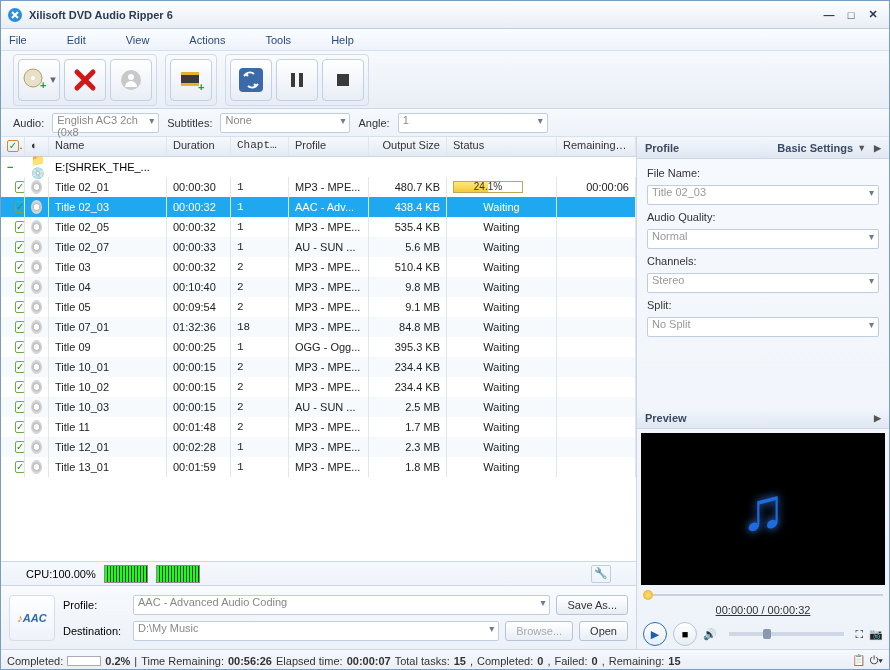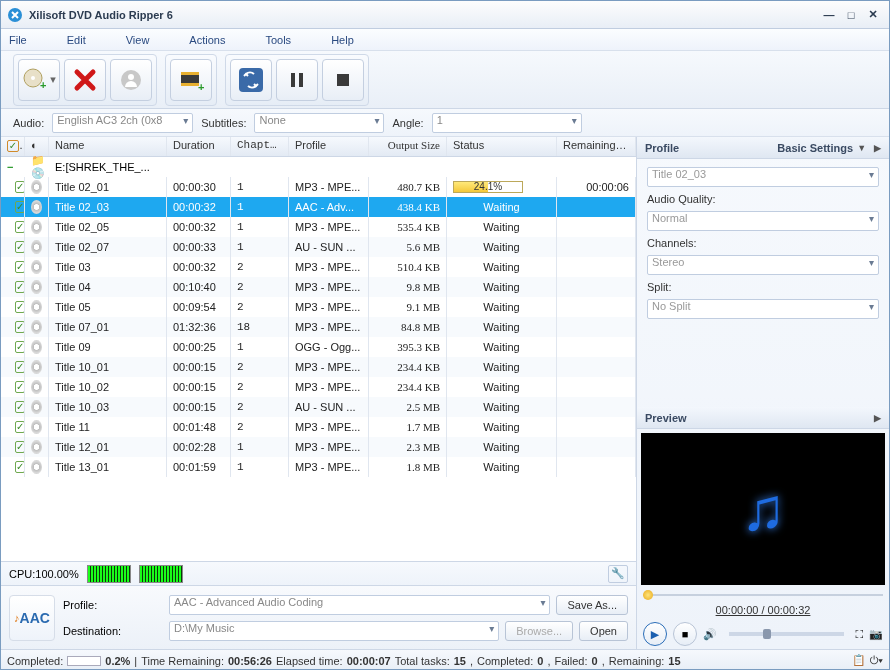--- a/index.html
+++ b/index.html
@@ -9,48 +9,48 @@
 .titlebar .title { font-weight: bold; color: #2b3b50; flex:1;}
 .titlebar .winbtn { width:20px; height:16px; margin-left:2px; display:flex; align-items:center; justify-content:center; color:#2b3b50; font-weight:bold; cursor:pointer;}
 .menubar { height:22px; background:linear-gradient(#fbfdff,#eef3fb); display:flex; align-items:center; padding:0 8px; color:#2a4a80; border-bottom:1px solid #d8e0ec;}
 .menubar span { margin-right:40px; cursor:pointer;}
 .toolbar { height:58px; background:linear-gradient(#f6f9fd,#e9eff7); display:flex; align-items:center; padding:0 12px; gap:8px; border-bottom:1px solid #cdd7e6;}
 .tbtn { width:42px; height:42px; background:linear-gradient(#fff,#e8eef6); border:1px solid #c4cfe0; border-radius:4px; display:flex; align-items:center; justify-content:center; cursor:pointer;}
 .tgroup{display:flex; gap:4px; padding:4px; background:linear-gradient(#f9fbfe,#e6edf6); border:1px solid #cfd9e8; border-radius:4px;}
 .filterbar { height:28px; display:flex; align-items:center; padding:0 12px; gap:8px; background:linear-gradient(#f6f9fd,#eef3fa); border-bottom:1px solid #d8e0ec;}
 .filterbar label{color:#333;}
 .combo { height:20px; border:1px solid #c0cde0; background:#fff; color:#888; padding:0 18px 0 4px; border-radius:2px; position:relative; min-width:100px;}
-.combo.wide{flex:1;margin-left:36px;}
+.combo.wide{flex:1;}
 .combo::after{content:"▾"; position:absolute; right:4px; top:1px; color:#6a7b93; font-size:10px;}
 .content { display:flex; height: calc(670px - 28px - 22px - 58px - 28px - 22px); }
 .leftpane { width: 636px; display:flex; flex-direction:column; border-right:1px solid #cdd7e6;}
 .rightpane { flex:1; display:flex; flex-direction:column; background:linear-gradient(#f6f9fd,#eef3fa);}
 .grid { flex:1; overflow:auto; background:#fff;}
 .ghdr { display:flex; background:linear-gradient(#f6f9fd,#e3eaf4); border-bottom:1px solid #cdd7e6; height:20px; font-size:11px; color:#333;}
 .ghdr div, .grow div.cell { padding:2px 6px; border-right:1px solid #e0e6ef; overflow:hidden; white-space:nowrap; text-overflow:ellipsis;}
 .col-chk{width:24px;}
 .col-st{width:24px;}
 .col-name{width:118px;}
 .col-dur{width:64px; text-align:left;}
 .col-chap{width:58px;font-family:Liberation Mono, monospace;}
 .col-prof{width:80px;}
-.col-size{width:78px; text-align:right;font-family:Liberation Serif, serif;}
+.col-size{width:78px; text-align:right;}
 .col-status{width:110px;}
 .col-rem{flex:1; text-align:right;}
 .grow { display:flex; height:20px; align-items:center; font-size:11px; color:#222;}
 .grow:nth-child(even){background:#f7fafd;}
 .grow.sel{background:#1ea8f0; color:#fff;}
 .grow .cell{display:flex; align-items:center; height:100%;}
 .chk{width:12px;height:12px;border:1px solid #6fa84f;display:inline-flex;align-items:center;justify-content:center;border-radius:2px;}
 .chk::after{content:"✓";color:#3a8b2a;font-size:10px;line-height:10px;}
 .disc{width:14px;height:14px;border-radius:50%;background:radial-gradient(circle,#fff 30%,#bbb 31%,#ddd 70%,#999);}
 .progress{width:70px;height:12px;border:1px solid #bca85a;background:#fff;display:inline-block;position:relative;}
 .progress .bar{position:absolute;left:0;top:0;bottom:0;background:linear-gradient(#ffe97a,#f4c83a);}
 .progress .txt{position:absolute;left:0;right:0;top:-1px;text-align:center;font-size:10px;color:#333;}
-.cpubar{height:24px;display:flex;align-items:center;padding:0 8px;gap:8px;border-top:1px solid #cdd7e6;background:linear-gradient(#f6f9fd,#eef3fa);}
+.cpubar{height:24px;display:flex;align-items:center;padding:0 25px;gap:8px;border-top:1px solid #cdd7e6;background:linear-gradient(#f6f9fd,#eef3fa);}
 .cpu-graph{width:44px;height:18px;background:#0a3a0a;border:1px solid #888;display:inline-block;background-image:repeating-linear-gradient(90deg,#1aff1a 0 2px,#0a3a0a 2px 3px);}
 .wrench{margin-left:auto;width:20px;height:18px;border:1px solid #c0cde0;display:flex;align-items:center;justify-content:center;border-radius:2px;}
 .bottompanel{height:64px;border-top:1px solid #cdd7e6;background:linear-gradient(#f8fafd,#ecf1f8);display:flex;padding:6px 8px;gap:8px;align-items:center;}
 .formaticon{width:46px;height:46px;border:1px solid #d6dde8;border-radius:4px;background:linear-gradient(#fff,#eef3fa);display:flex;align-items:center;justify-content:center;color:#e07b1a;font-weight:bold;}
 .bpfields{flex:1;display:flex;flex-direction:column;gap:6px;}
 .fieldrow{display:flex;align-items:center;gap:6px;}
 .btn{height:20px;padding:0 10px;border:1px solid #b8c4d6;background:linear-gradient(#fff,#e8eef6);border-radius:3px;color:#333;cursor:pointer;display:inline-flex;align-items:center;}
 .btn.dis{color:#aaa;}
 .statusbar{height:22px;border-top:1px solid #cdd7e6;background:linear-gradient(#f6f9fd,#e8eef6);display:flex;align-items:center;padding:0 6px;font-size:11px;color:#333;gap:4px;}
 .statusbar .sprog{width:34px;height:10px;border:1px solid #aab;background:#fff;}
@@ -151,21 +151,21 @@
     <div class="tbtn">
         <svg width="22" height="22">
           <rect x="5" y="5" width="12" height="12" fill="#3a3a3a"></rect>
         </svg>
       </div>
   </div>
 </div>
 
 <div class="filterbar">
   <label>Audio:</label>
-  <div class="combo" style="width:141px">English AC3 2ch (0x8</div>
+  <div class="combo" style="width:107px">English AC3 2ch (0x8</div>
   <label>Subtitles:</label>
   <div class="combo" style="width:130px">None</div>
   <label>Angle:</label>
   <div class="combo" style="width:150px">1</div>
 </div>
 
 <div class="content">
   <div class="leftpane">
     <div class="grid">
       <div class="ghdr">
@@ -419,21 +419,21 @@
     </div>
 
     <div class="cpubar">
       <span>CPU:100.00%</span>
       <span class="cpu-graph"></span>
       <span class="cpu-graph"></span>
       <span class="wrench">🔧</span>
     </div>
 
     <div class="bottompanel">
-      <div class="formaticon">♪<br><span style="font-size:14px;color:#2a6ab0;">AAC</span></div>
+      <div class="formaticon">♪<br><span style="font-size:11px;color:#2a6ab0;font-style:italic;">AAC</span></div>
       <div class="bpfields">
         <div class="fieldrow">
           <label style="width:64px">Profile:</label>
           <div class="combo wide">AAC - Advanced Audio Coding</div>
           <div class="btn">Save As...</div>
         </div>
         <div class="fieldrow">
           <label style="width:64px">Destination:</label>
           <div class="combo wide">D:\My Music</div>
           <div class="btn dis">Browse...</div>
@@ -445,20 +445,21 @@
 
   <div class="rightpane">
     <div class="rp-header">
       <span>Profile</span>
       <span class="spacer"></span>
       <span>Basic Settings</span>
       <span class="tri">▼</span>
       <span class="tri" style="margin-left:8px">▶</span>
     </div>
     <div class="rp-body">
+      <label>File Name:</label>
       <div class="combo">Title 02_03</div>
       <label>Audio Quality:</label>
       <div class="combo">Normal</div>
       <label>Channels:</label>
       <div class="combo">Stereo</div>
       <label>Split:</label>
       <div class="combo">No Split</div>
     </div>
 
     <div class="rp-header" style="margin-top:auto">

